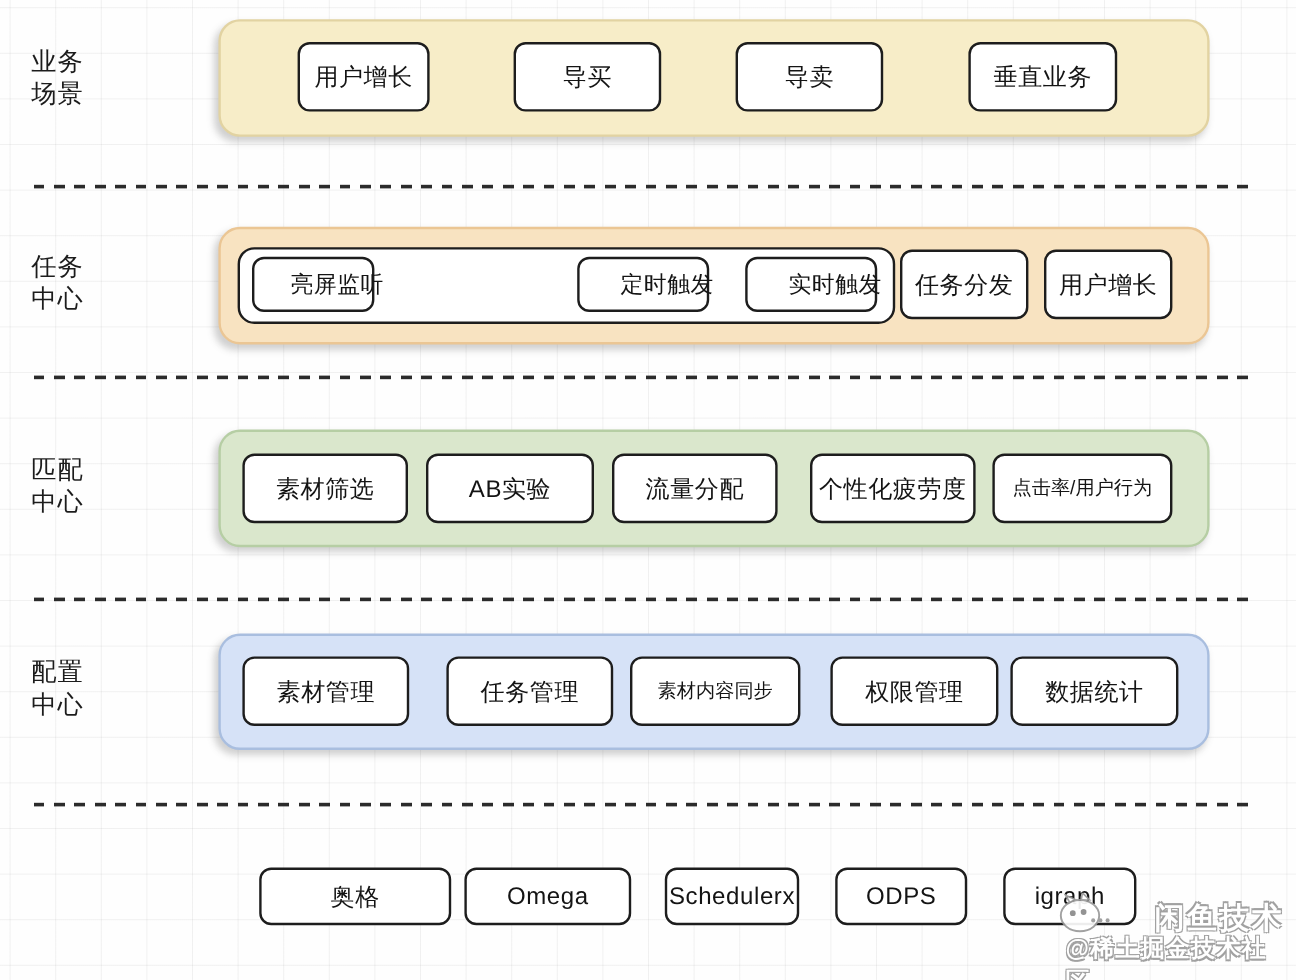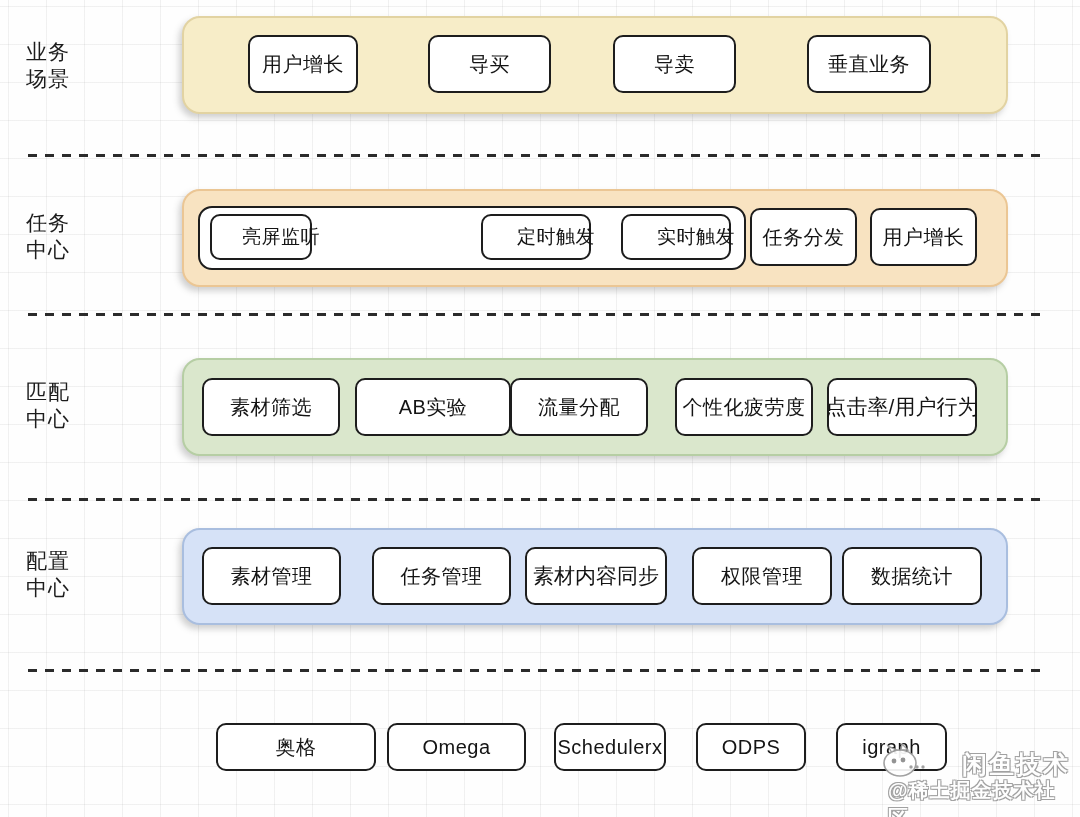--- a/index.html
+++ b/index.html
@@ -45,21 +45,21 @@
     font-size:20px;font-weight:500;color:#141414;letter-spacing:0.5px;
     box-sizing:border-box;white-space:nowrap;
   }
   .group{
     position:absolute;left:14px;top:15px;width:548px;height:64px;
     background:#fff;border:2.5px solid #1d1d1d;border-radius:14px;
     box-sizing:border-box;
   }
   .group .node{height:46px;top:6px;font-size:19px;padding-left:40px;}
   .node.small{height:48px;font-size:20px;}
-  .node.tight{font-size:21px;letter-spacing:0;}
+  .node.tight{font-size:16px;letter-spacing:0;}
   .watermark{
     position:absolute;left:880px;top:744px;width:196px;
     opacity:0.92;pointer-events:none;
   }
   .wm-line1{display:flex;align-items:center;gap:2px;}
   .wm-text1{
     font-size:25px;font-weight:700;color:#fff;letter-spacing:2px;
     text-shadow:-1px -1px 0 #9a9a9a,1px -1px 0 #9a9a9a,-1px 1px 0 #9a9a9a,1px 1px 0 #9a9a9a;
     padding-left:32px;
   }
@@ -100,21 +100,21 @@
       <div class="node" style="left:10px;width:102px">亮屏监听</div>
       <div class="node" style="left:281px;width:110px">定时触发</div>
       <div class="node" style="left:421px;width:110px">实时触发</div>
     </div>
     <div class="node" style="left:566px;top:17px;width:107px">任务分发</div>
     <div class="node" style="left:686px;top:17px;width:107px">用户增长</div>
   </div>
 
   <div class="band green">
     <div class="node" style="left:18px;top:18px;width:138px">素材筛选</div>
-    <div class="node" style="left:171px;top:18px;width:156px">AB实验</div>
+    <div class="node" style="left:171px;top:18px;width:140px">AB实验</div>
     <div class="node" style="left:326px;top:18px;width:138px">流量分配</div>
     <div class="node" style="left:491px;top:18px;width:138px">个性化疲劳度</div>
     <div class="node tight" style="left:643px;top:18px;width:150px">点击率/用户行为</div>
   </div>
 
   <div class="band blue">
     <div class="node" style="left:18px;top:17px;width:139px">素材管理</div>
     <div class="node" style="left:188px;top:17px;width:139px">任务管理</div>
     <div class="node tight" style="left:341px;top:17px;width:142px">素材内容同步</div>
     <div class="node" style="left:508px;top:17px;width:140px">权限管理</div>

